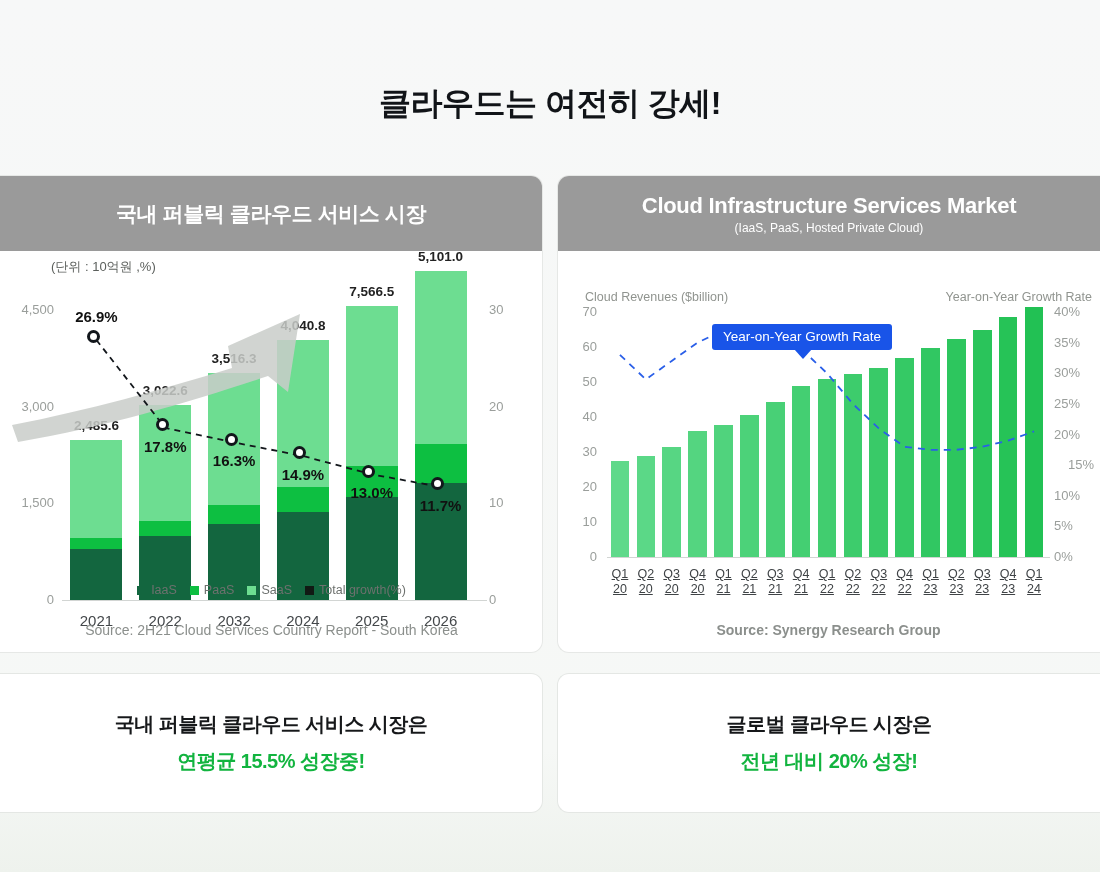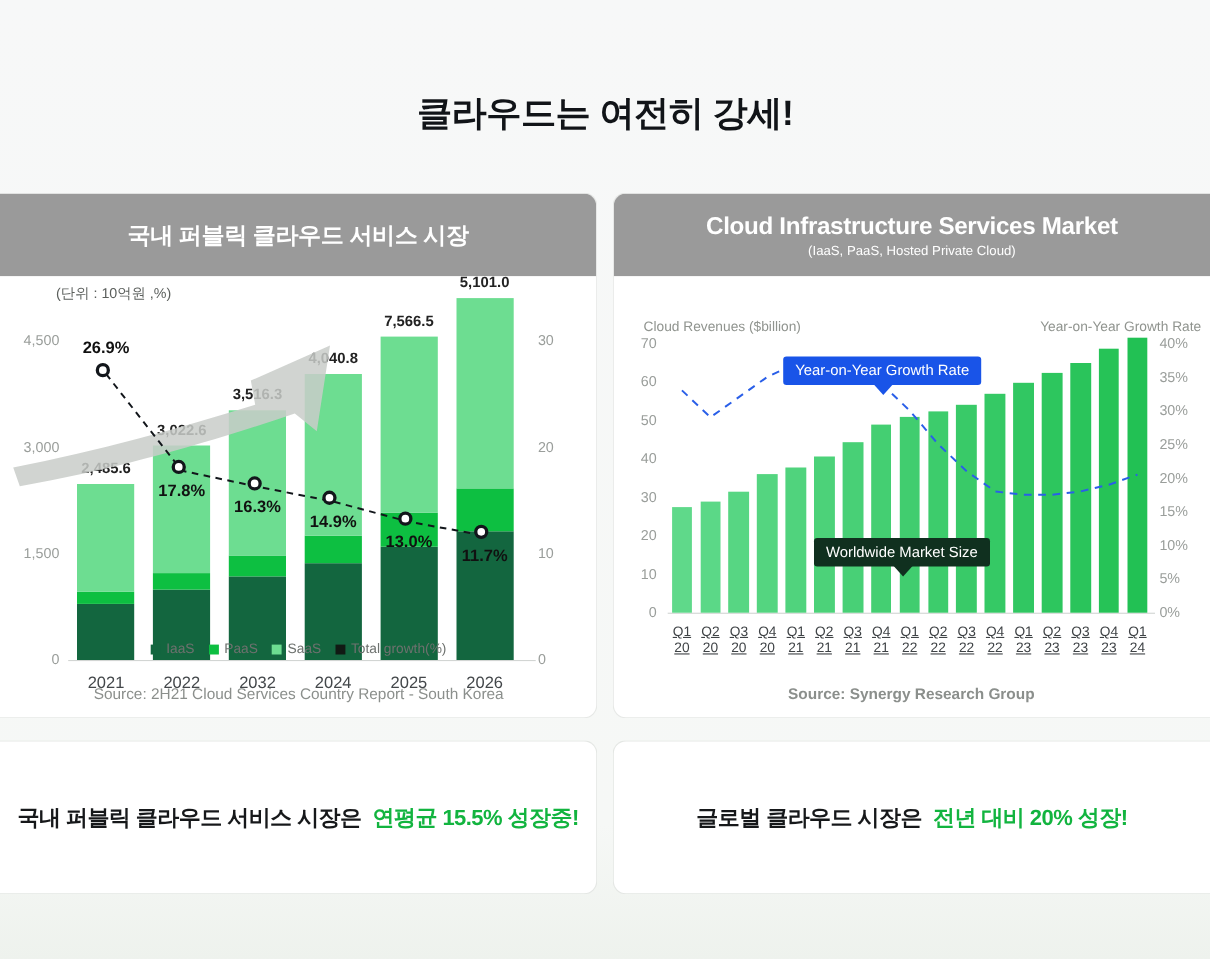--- a/index.html
+++ b/index.html
@@ -107,21 +107,21 @@
     border-right: 9px solid transparent;
   }
   .callout-blue { background: #1954e8; }
   .callout-blue .tail { border-top: 10px solid #1954e8; }
   .callout-dark { background: #10301f; }
   .callout-dark .tail { border-top: 10px solid #10301f; }
 
   
   .card {
     position: absolute; top: 673px; height: 140px; background: #fff;
-    border: 1px solid #e4e7e4; display: flex; flex-direction: row;
+    border: 1px solid #e4e7e4; display: flex; flex-direction: column;
     align-items: center; justify-content: center; gap: 10px;
   }
   .card-left  { left: 0px;  width: 543px; border-left: none;  border-radius: 0 12px 12px 0; }
   .card-right { left: 557px; width: 543px; border-right: none; border-radius: 12px 0 0 12px; }
   .card-l1 { font-size: 20px; font-weight: bold; color: #16181a; letter-spacing: -0.5px; }
   .card-l2 { font-size: 20px; font-weight: bold; color: #12b43f; letter-spacing: -0.5px; }
 </style>
 </head>
 <body>
 
@@ -244,21 +244,21 @@
       <div class="rc-ax rc-ax-l" style="top: 264px;">10</div>
       <div class="rc-ax rc-ax-l" style="top: 229px;">20</div>
       <div class="rc-ax rc-ax-l" style="top: 194px;">30</div>
       <div class="rc-ax rc-ax-l" style="top: 159px;">40</div>
       <div class="rc-ax rc-ax-l" style="top: 124px;">50</div>
       <div class="rc-ax rc-ax-l" style="top: 89px;">60</div>
       <div class="rc-ax rc-ax-l" style="top: 54px;">70</div>
       <div class="rc-ax rc-ax-r" style="top: 299px;">0%</div>
       <div class="rc-ax rc-ax-r" style="top: 268.375px;">5%</div>
       <div class="rc-ax rc-ax-r" style="top: 237.75px;">10%</div>
-      <div class="rc-ax rc-ax-r" style="top: 207.125px;">15%</div>
+      <div class="rc-ax rc-ax-r" style="top: 207.125px; text-align: right;">15%</div>
       <div class="rc-ax rc-ax-r" style="top: 176.5px;">20%</div>
       <div class="rc-ax rc-ax-r" style="top: 145.875px;">25%</div>
       <div class="rc-ax rc-ax-r" style="top: 115.25px;">30%</div>
       <div class="rc-ax rc-ax-r" style="top: 84.625px;">35%</div>
       <div class="rc-ax rc-ax-r" style="top: 54px;">40%</div>
       <div class="rc-base"></div>
       <div class="rc-plot">
         <div class="rbar" style="left: 3.62353px; width: 18.6353px; height: 96.25px; background: rgb(95, 217, 138);"></div>
         <div class="rbar" style="left: 29.5059px; width: 18.6353px; height: 101.5px; background: rgb(91, 216, 135);"></div>
         <div class="rbar" style="left: 55.3882px; width: 18.6353px; height: 110.25px; background: rgb(87, 214, 131);"></div>
@@ -342,21 +342,20 @@
         <div>23</div>
       </div>
       <div class="qtick" style="left: 457.059px; top: 317px;">
         <div>Q1</div>
         <div>24</div>
       </div>
       <svg width="543" height="360" style="position: absolute; left: 0px; top: 0px;">
         <polyline points="62.94117647058823,104.875 88.8235294117647,129.375 114.70588235294117,111 140.58823529411765,92.625 166.47058823529412,80.375 192.35294117647058,86.5 218.23529411764707,92.625 244.11764705882354,98.75 270,123.25 295.88235294117646,153.875 321.7647058823529,178.375 347.6470588235294,196.75 373.5294117647059,199.8125 399.4117647058824,199.8125 425.29411764705884,196.75 451.1764705882353,190.625 477.05882352941177,181.4375" fill="none" stroke="#2a5fe8" stroke-width="1.8" stroke-dasharray="7 6"></polyline>
       </svg>
       <div class="callout callout-blue" style="left: 155px; top: 74px;"><span>Year-on-Year Growth Rate</span><span class="tail"></span></div>
-      <div class="callout callout-dark" style="left: 183px; top: 239px;"><span>Worldwide Market Size</span><span class="tail"></span></div>
     </div>
   <div class="src src-right">Source: Synergy Research Group</div>
 
   <div class="card card-left">
     <div class="card-l1">국내 퍼블릭 클라우드 서비스 시장은</div>
     <div class="card-l2">연평균 15.5% 성장중!</div>
   </div>
   <div class="card card-right">
     <div class="card-l1">글로벌 클라우드 시장은</div>
     <div class="card-l2">전년 대비 20% 성장!</div>

